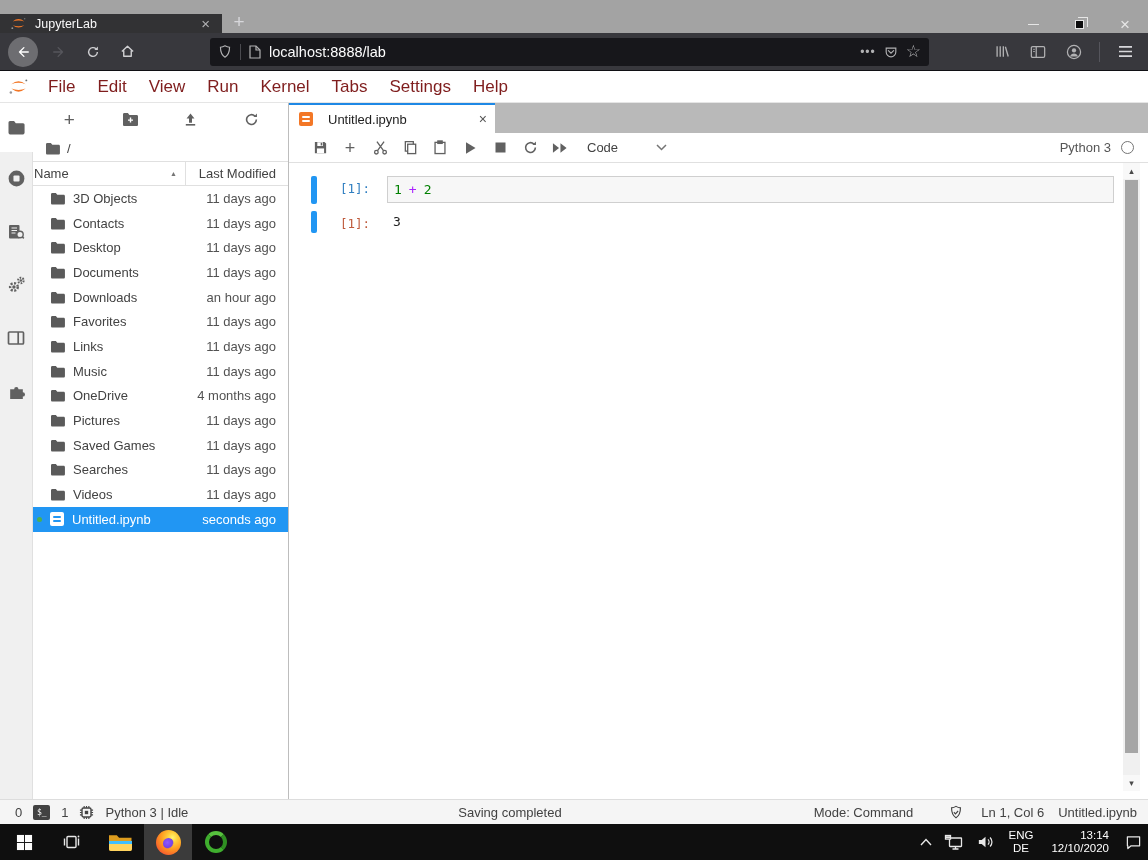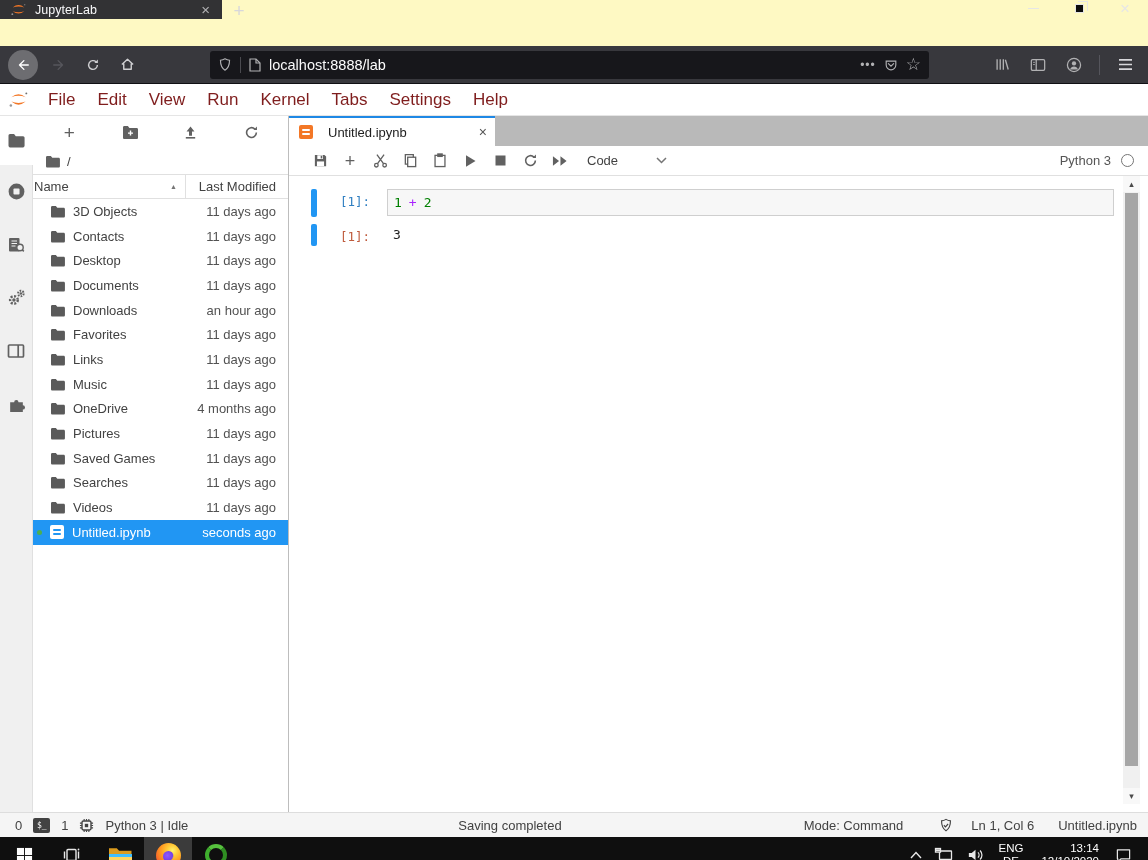--- a/index.html
+++ b/index.html
@@ -2,21 +2,21 @@
 <html><head>
 <meta charset="utf-8">
 <style>
   html,body{margin:0;padding:0;background:#444;}
   .window{width:1148px;height:860px;position:relative;overflow:hidden;background:#fff;
           font-family:"Liberation Sans",sans-serif;-webkit-font-smoothing:antialiased;}
   .window *{box-sizing:border-box;}
   svg{display:block;}
 
   
-  .titlebar{height:46px;background:#fef9c3;display:flex;align-items:flex-start;}
+  .titlebar{height:33px;background:#a3a3a3;display:flex;align-items:flex-end;}
   .ff-tab{width:222px;background:#323234;display:flex;align-items:center;padding:0 8px 0 10px;gap:8px;}
   .ff-tab-title{color:#f9f9fa;font-size:12.5px;flex:1;white-space:nowrap;overflow:hidden;}
   .tab-close{color:#b1b1b3;font-size:15px;line-height:1;padding:2px 4px;cursor:default;}
   .tab-close::before{content:"×";}
   .newtab{width:34px;display:flex;align-items:center;justify-content:center;color:#d7d7db;font-size:19px;}
   .newtab::before{content:"+";}
   .title-spacer{flex:1;}
   .winctl{display:flex;align-items:stretch;}
   .winctl .wbtn{width:46px;display:flex;align-items:center;justify-content:center;color:#e6e6e6;}
   .wmin{width:11px;height:1.4px;background:#e6e6e6;}
@@ -122,34 +122,34 @@
 
   
   .statusbar{height:25px;background:#f5f5f5;border-top:1px solid #ddd;display:flex;align-items:center;font-size:13px;color:#424242;position:relative;padding:0 11px 0 15px;}
   .sb-left{display:flex;align-items:center;gap:11px;}
   .term-icon{width:17px;height:15px;background:#424242;border-radius:2px;color:#fff;font-family:"DejaVu Sans Mono",monospace;font-size:8px;display:flex;align-items:center;justify-content:center;}
   .term-icon::before{content:"$_";}
   .sb-center{position:absolute;left:510px;transform:translateX(-50%);}
   .sb-right{margin-left:auto;display:flex;align-items:flex-start;}
   .sb-mode{margin-right:36px;}
   .sb-shield{margin-right:18px;color:#424242;}
-  .sb-cursor{margin-right:24px;}
+  .sb-cursor{margin-right:14px;}
 
   
   .taskbar{height:36px;background:#0f0f0f;display:flex;align-items:stretch;}
   .tb-btn{width:48px;display:flex;align-items:center;justify-content:center;}
   .tb-btn.active{background:#3b3b3b;}
   .explorer{position:relative;width:23px;height:18px;}
   .exp-back{position:absolute;inset:0;border-radius:2px;background:#dc9c1e;clip-path:polygon(0 12%,36% 12%,46% 26%,100% 26%,100% 100%,0 100%);}
   .exp-blue{position:absolute;left:0;right:0;top:8px;height:4px;background:#40bfff;}
   .exp-front{position:absolute;left:0;right:0;bottom:0;height:7px;background:#ffd45e;border-radius:0 0 2px 2px;}
   .ff-logo{width:25px;height:25px;border-radius:50%;background:radial-gradient(circle at 66% 30%,#fff36e 0%,#ffcb38 22%,#ff9a20 48%,#f7652c 74%,#e22850 100%);position:relative;}
   .ff-logo::before{content:"";position:absolute;left:7px;top:8px;width:11px;height:11px;border-radius:50%;background:radial-gradient(circle at 40% 40%,#9059ff 0%,#7542e5 55%,transparent 70%);}
   .green-ring{width:22px;height:22px;border-radius:50%;border:4.5px solid #3fae2e;border-top-color:#57c23e;border-right-color:#2f8f22;}
-  .tray{margin-left:auto;display:flex;align-items:center;padding-right:10px;}
+  .tray{margin-left:auto;display:flex;align-items:center;}
   .tray-btn{display:flex;align-items:center;justify-content:center;color:#e8e8e8;padding:0 6px;height:100%;}
   .tray-lang{display:flex;flex-direction:column;align-items:center;justify-content:center;color:#fff;font-size:11.5px;line-height:13px;padding:0 8px;}
   .tray-clock{display:flex;flex-direction:column;align-items:flex-end;justify-content:center;color:#fff;font-size:11.5px;line-height:13px;padding:0 10px;}
 </style>
 </head>
 <body>
 
 <div class="window">
 
   <div class="titlebar">

